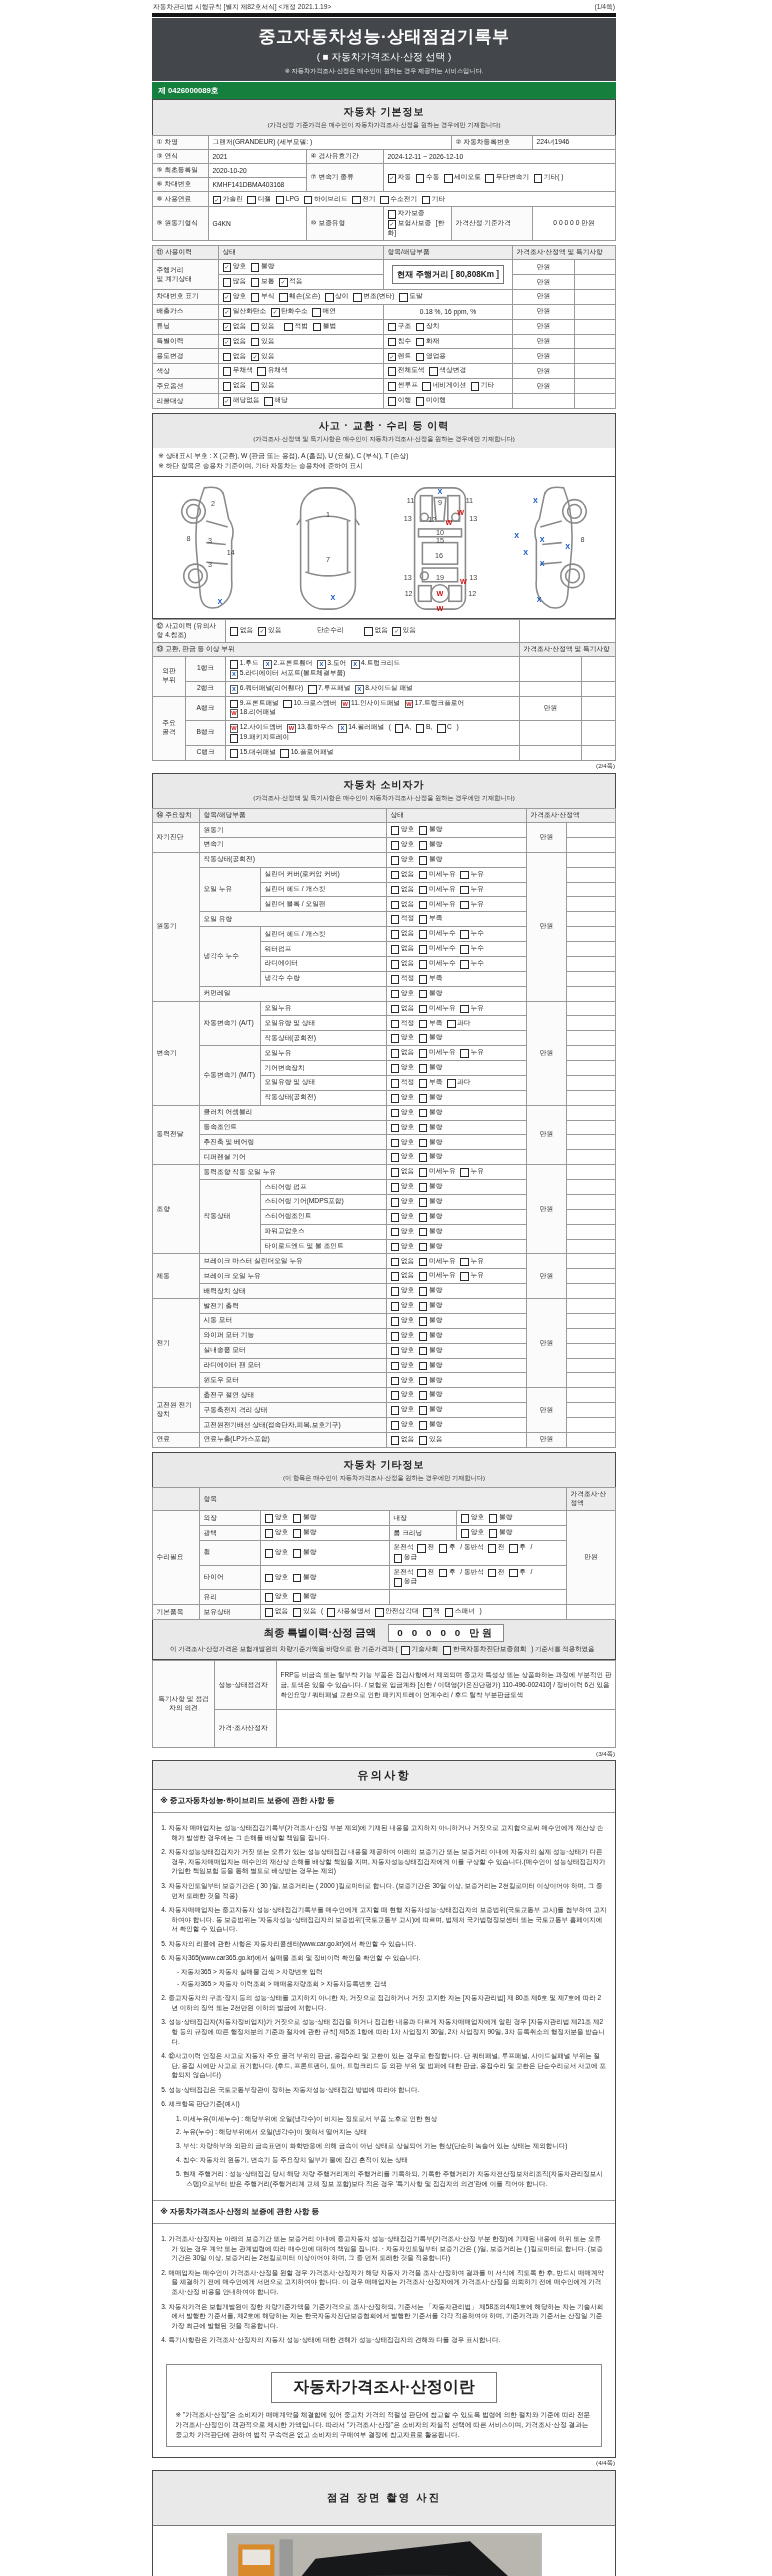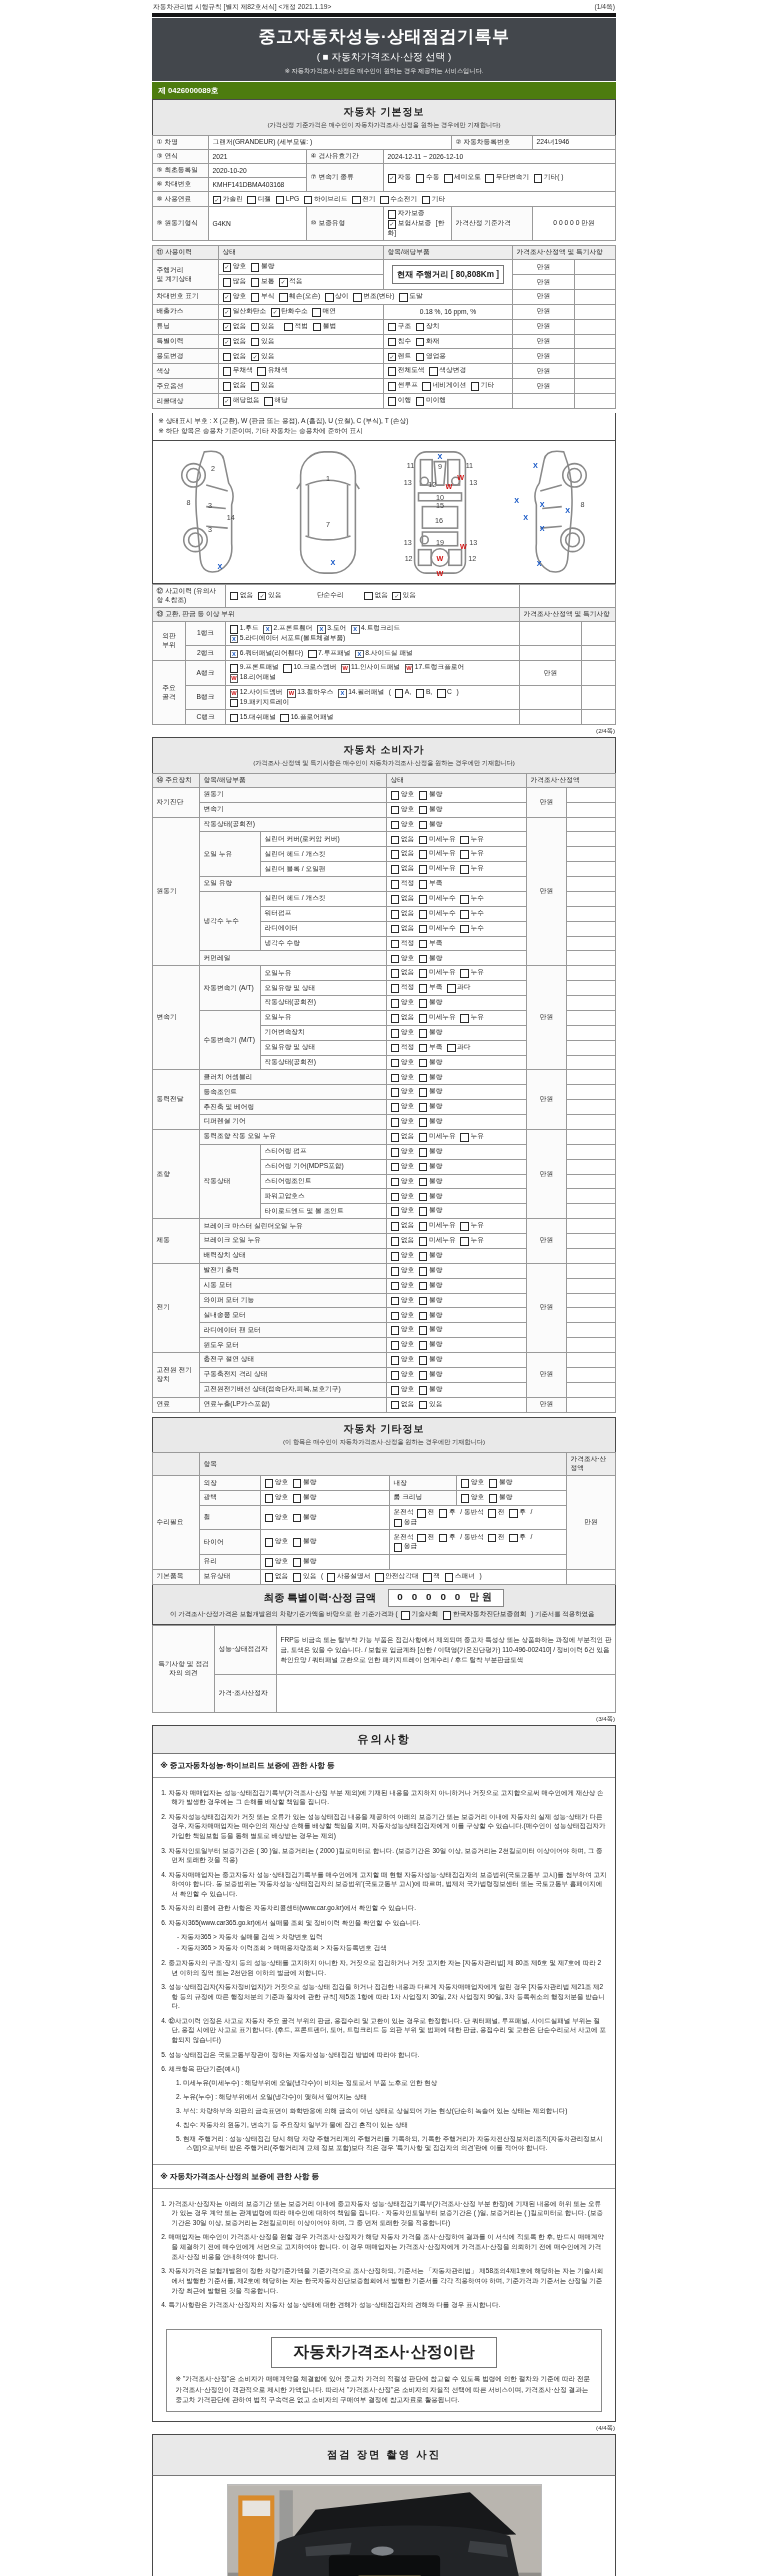--- a/index.html
+++ b/index.html
@@ -5,21 +5,21 @@
   html,body{margin:0;padding:0;}
   body{width:773px;height:2576px;background:#fff;overflow:hidden;position:relative;
        font-family:"Liberation Sans","DejaVu Sans",sans-serif;color:#222;}
   .doc{position:absolute;left:152px;top:2.1px;width:464px;}
   .meta{display:flex;justify-content:space-between;font-size:6.7px;color:#333;padding:0.5px 1px 1.5px 1px;}
   .toprule{height:4.1px;background:#151515;border-bottom:1.5px solid #fff;}
   .dkhead{background:#43474c;color:#fff;text-align:center;padding:7.2px 4.1px 5.2px;}
   .dkhead .t{font-size:17px;font-weight:bold;letter-spacing:0.5px;}
   .dkhead .s{font-size:9.8px;margin-top:3.1px;}
   .dkhead .n{font-size:6.2px;margin-top:2.6px;color:#e8e8e8;}
-  .docno{background:#4d7c0f;color:#fff;font-weight:bold;font-size:7.7px;padding:3.6px 6.2px;border-top:1px solid #fff;}
+  .docno{background:#15803d;color:#fff;font-weight:bold;font-size:7.7px;padding:3.6px 6.2px;border-top:1px solid #fff;}
   .sechead{background:#e9e9e9;border:1px solid #4a4a4a;border-bottom:0;text-align:center;padding:4.6px 3.1px;}
   .sechead .t{font-size:10px;font-weight:bold;letter-spacing:1px;}
   .sechead .n{font-size:6.2px;margin-top:2.1px;color:#333;}
   table.f{width:100%;border-collapse:collapse;border:1px solid #4a4a4a;table-layout:fixed;}
   table.f td,table.f th{border:0.5px solid #9a9a9a;padding:2.1px 3.6px;font-size:6.7px;text-align:left;
       vertical-align:middle;word-break:break-all;background:#fff;}
   table.f th{background:#ededed;font-weight:normal;}
   .lbl{background:#fbfbfb !important;}
   .cen{text-align:center !important;}
   .cb{display:inline-block;width:6.7px;height:6.7px;border:1px solid #2b2b2b;margin-right:1.5px;
@@ -211,20 +211,24 @@
             <td><span class="opt"><span class="cb c-v">✓</span><span class="ol">해당없음</span></span><span class="opt"><span class="cb ">&nbsp;</span><span class="ol">해당</span></span></td>
             <td><span class="opt"><span class="cb ">&nbsp;</span><span class="ol">이행</span></span><span class="opt"><span class="cb ">&nbsp;</span><span class="ol">미이행</span></span></td>
             <td class="cen"></td>
             <td></td>
           </tr>
         </tbody>
       </table>
     </div>
   <div class="gap"></div>
 
+  <div class="sechead">
+    <div class="t">사고 · 교환 · 수리 등 이력</div>
+    <div class="n">(가격조사·산정액 및 특기사항은 매수인이 자동차가격조사·산정을 원하는 경우에만 기재합니다)</div>
+  </div>
   <div class="notes">
     <div>※ 상태표시 부호 : X (교환), W (판금 또는 용접), A (흠집), U (요철), C (부식), T (손상)</div>
     <div>※ 하단 항목은 승용차 기준이며, 기타 자동차는 승용차에 준하여 표시</div>
   </div>
   <div class="diag">
     <div class="view">
       <svg width="98" height="133" viewBox="0 0 100 136">
         <g fill="none" stroke="#8a8a8a" stroke-width="1.6">
           <path d="M38 6 Q56 3 58 14 L63 38 Q70 48 66 60 L66 100 Q68 120 52 128 Q36 132 34 116 L30 70 Q28 40 34 18 Z"></path>
           <circle cx="27" cy="30" r="12"></circle>
@@ -745,21 +749,21 @@
         <div class="ni ">3.  자동차가격은 보험개발원이 정한 차량기준가액을 기준가격으로 조사·산정하되, 기준서는 「자동차관리법」 제58조의4제1호에 해당하는 자는 기술사회에서 발행한 기준서를, 제2호에 해당하는 자는 한국자동차진단보증협회에서 발행한 기준서를 각각 적용하여야 하며, 기준가격과 기준서는 산정일 기준 가장 최근에 발행된 것을 적용합니다.</div>
         <div class="ni ">4.  특기사항란은 가격조사·산정자의 자동차 성능·상태에 대한 견해가 성능·상태점검자의 견해와 다를 경우 표시합니다.</div>
       </div>
     <div class="pricebox">
       <span class="pbt">자동차가격조사·산정이란</span>
       <div class="pbx">※ "가격조사·산정"은 소비자가 매매계약을 체결함에 있어 중고차 가격의 적절성 판단에 참고할 수 있도록 법령에 의한 절차와 기준에 따라 전문 가격조사·산정인이 객관적으로 제시한 가액입니다. 따라서 "가격조사·산정"은 소비자의 자율적 선택에 따른 서비스이며, 가격조사·산정 결과는 중고차 가격판단에 관하여 법적 구속력은 없고 소비자의 구매여부 결정에 참고자료로 활용됩니다.</div>
     </div>
   </div>
   <div class="pgmark">(4/4쪽)</div>
 
-  <div class="sechead" style="padding:13px;">
+  <div class="sechead" style="padding:20px;">
     <div class="t" style="font-size:10.3px;letter-spacing:2.1px;">점검 장면 촬영 사진</div>
   </div>
   <div class="photos" style="border:1px solid #4a4a4a;border-top:0.5px solid #777;background:#fff;padding:3.1px 0;">
     <div class="ph">
       <svg width="313" height="130" viewBox="0 0 608 252">
         <rect width="608" height="252" fill="#b9b5af"></rect>
         <rect y="170" width="608" height="82" fill="#8f8d89"></rect>
         <rect x="20" y="20" width="70" height="160" fill="#d98a2b"></rect>
         <rect x="28" y="30" width="54" height="30" fill="#e8e4de"></rect>
         <rect x="100" y="10" width="26" height="210" fill="#9a9a98"></rect>

